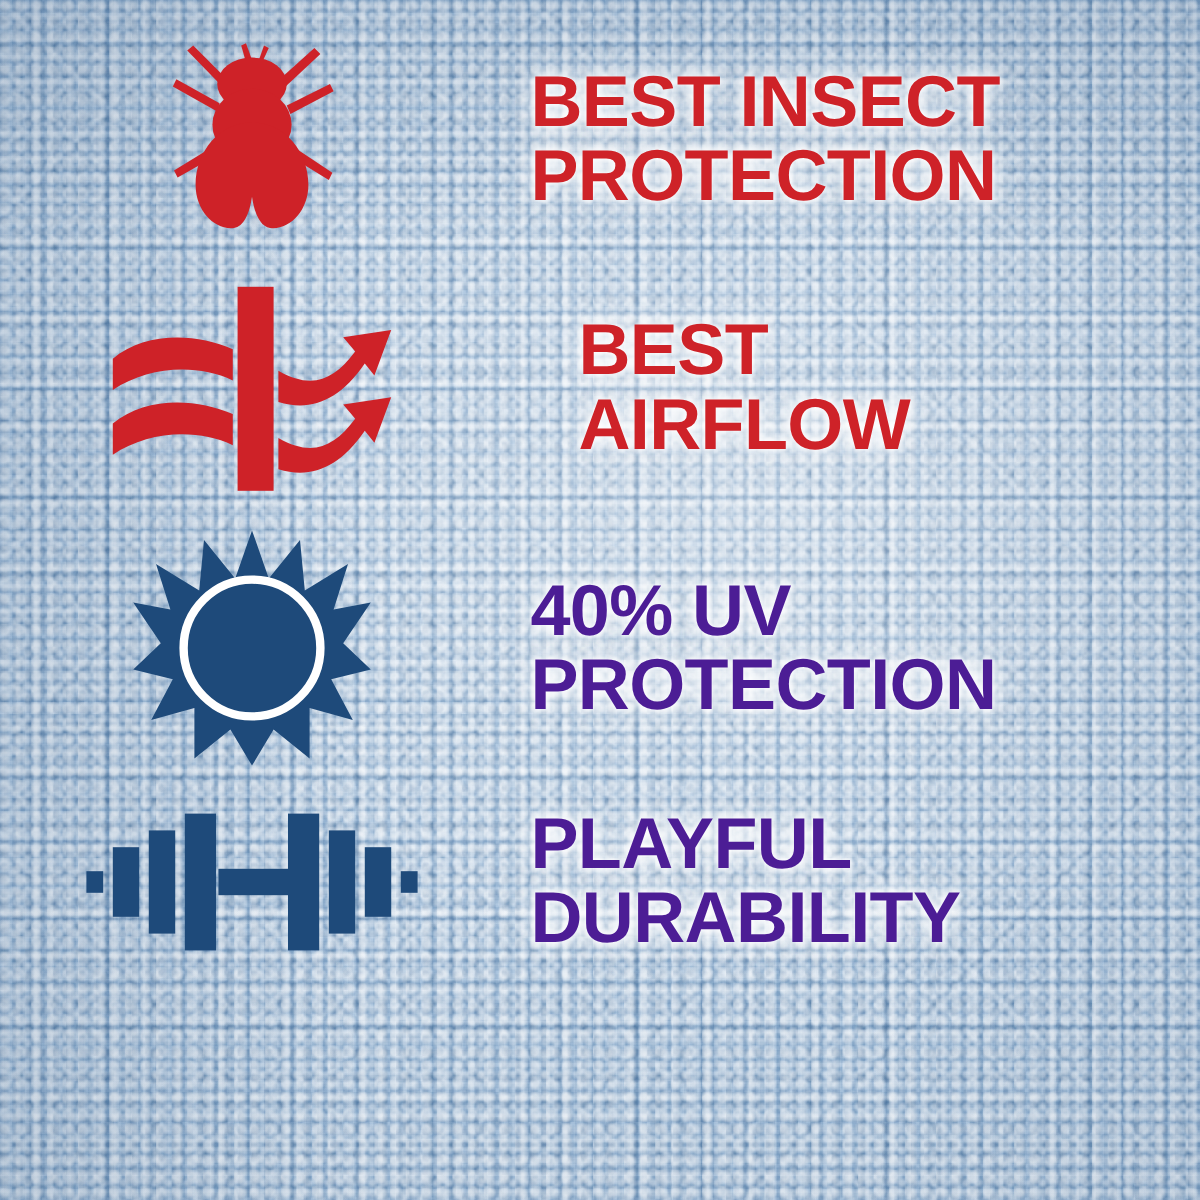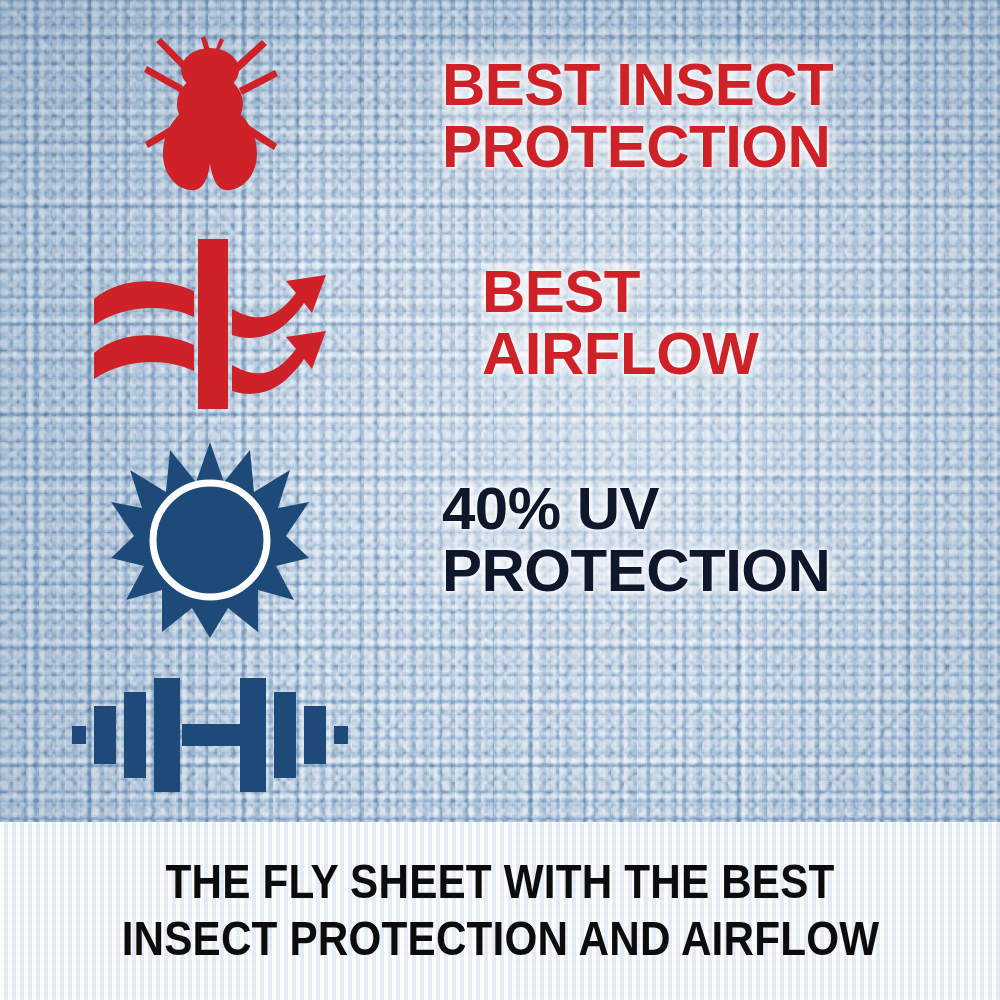--- a/index.html
+++ b/index.html
@@ -85,21 +85,21 @@
     letter-spacing: -0.5px;
     margin: 0;
     white-space: pre-line;
     text-shadow:
        0 0 5px rgba(255,255,255,0.95),
        0 0 10px rgba(255,255,255,0.9),
        0 0 18px rgba(255,255,255,0.75),
        0 0 26px rgba(255,255,255,0.5);
   }
   .t-red  { color: #CE2228; }
-  .t-blue { color: #0f172a; }
+  .t-blue { color: #4c1d95; }
 
   
   #row-insect  { top: 16px;  height: 200px; }
   #row-airflow { top: 218px; height: 210px; gap: 40px; }
   #row-uv      { top: 432px; height: 216px; }
   #row-durab   { top: 648px; height: 172px; }
 
   
   .banner {
     position: absolute;
@@ -245,22 +245,22 @@
 
             <rect x="110" y="60" width="58" height="22"></rect>
 
             <rect x="168" y="14" width="26" height="114"></rect>
             <rect x="202" y="28" width="22" height="86"></rect>
             <rect x="232" y="42" width="22" height="58"></rect>
             <rect x="262" y="62" width="14" height="18"></rect>
           </g>
         </svg>
       </div>
+      <div class="text-cell">
+        <p class="feature-text t-blue">PLAYFUL
+DURABILITY</p>
+      </div>
     </div>
 
   </div>
 
-  <div class="banner">
-    <div class="banner-line">THE FLY SHEET WITH THE BEST</div>
-    <div class="banner-line">INSECT PROTECTION AND AIRFLOW</div>
-  </div>
 
 </div>
 
 </body></html>

